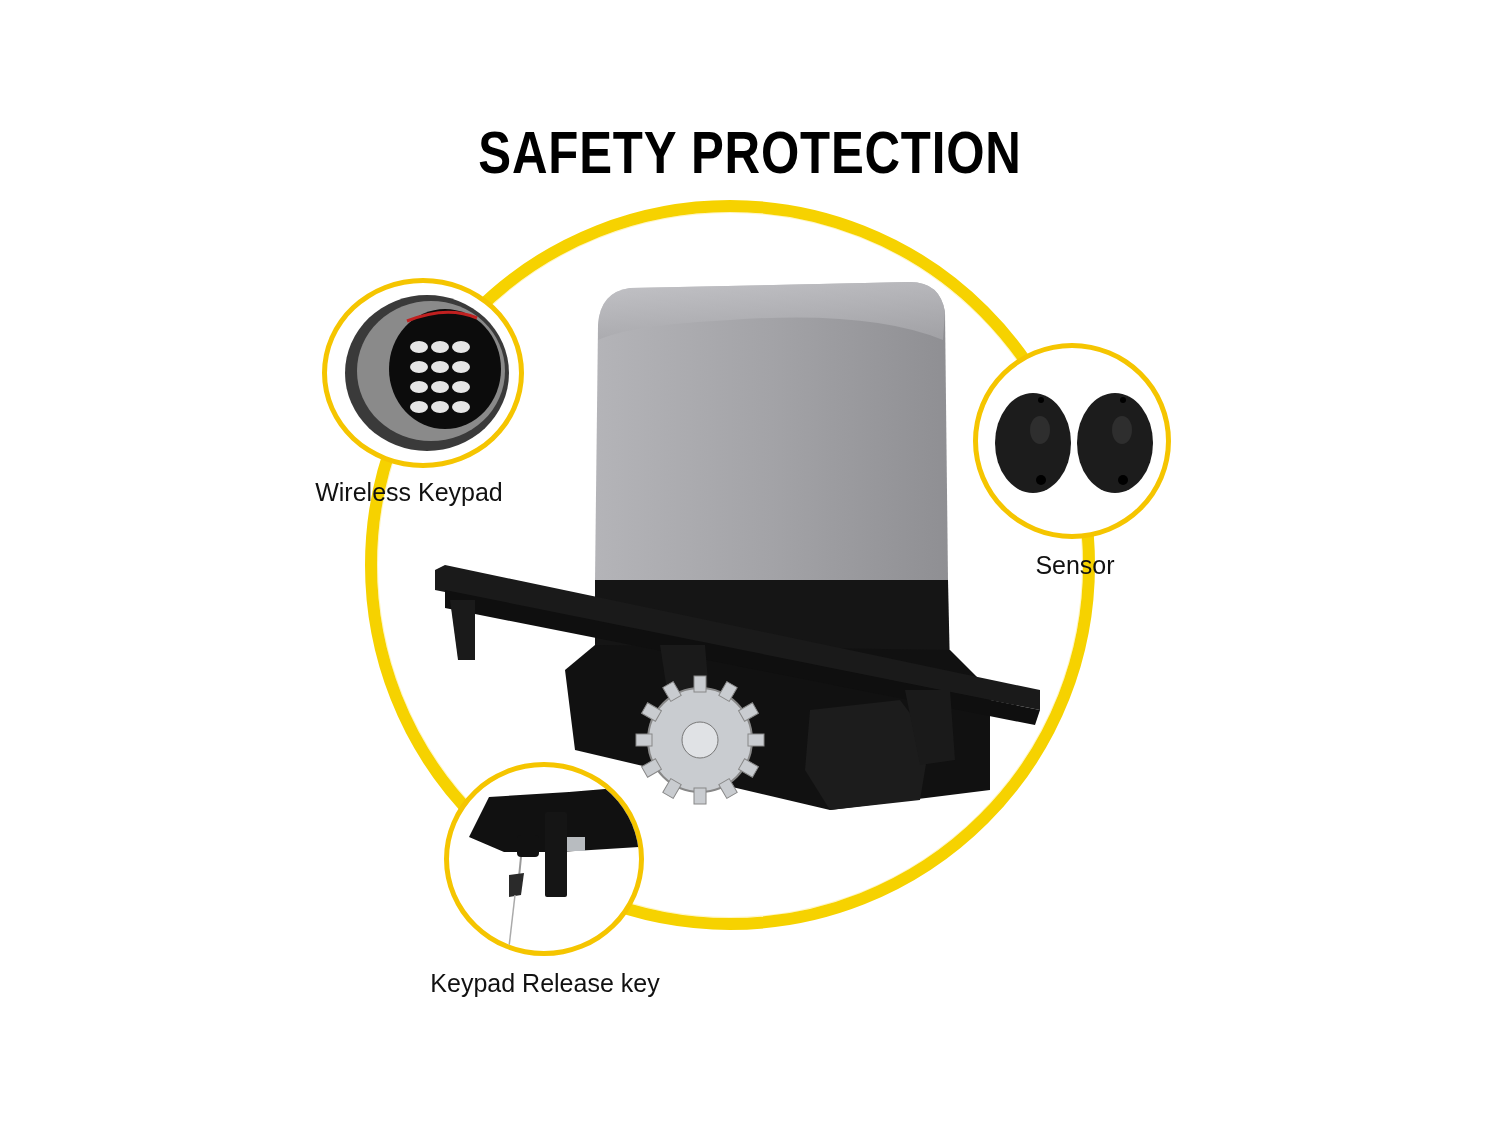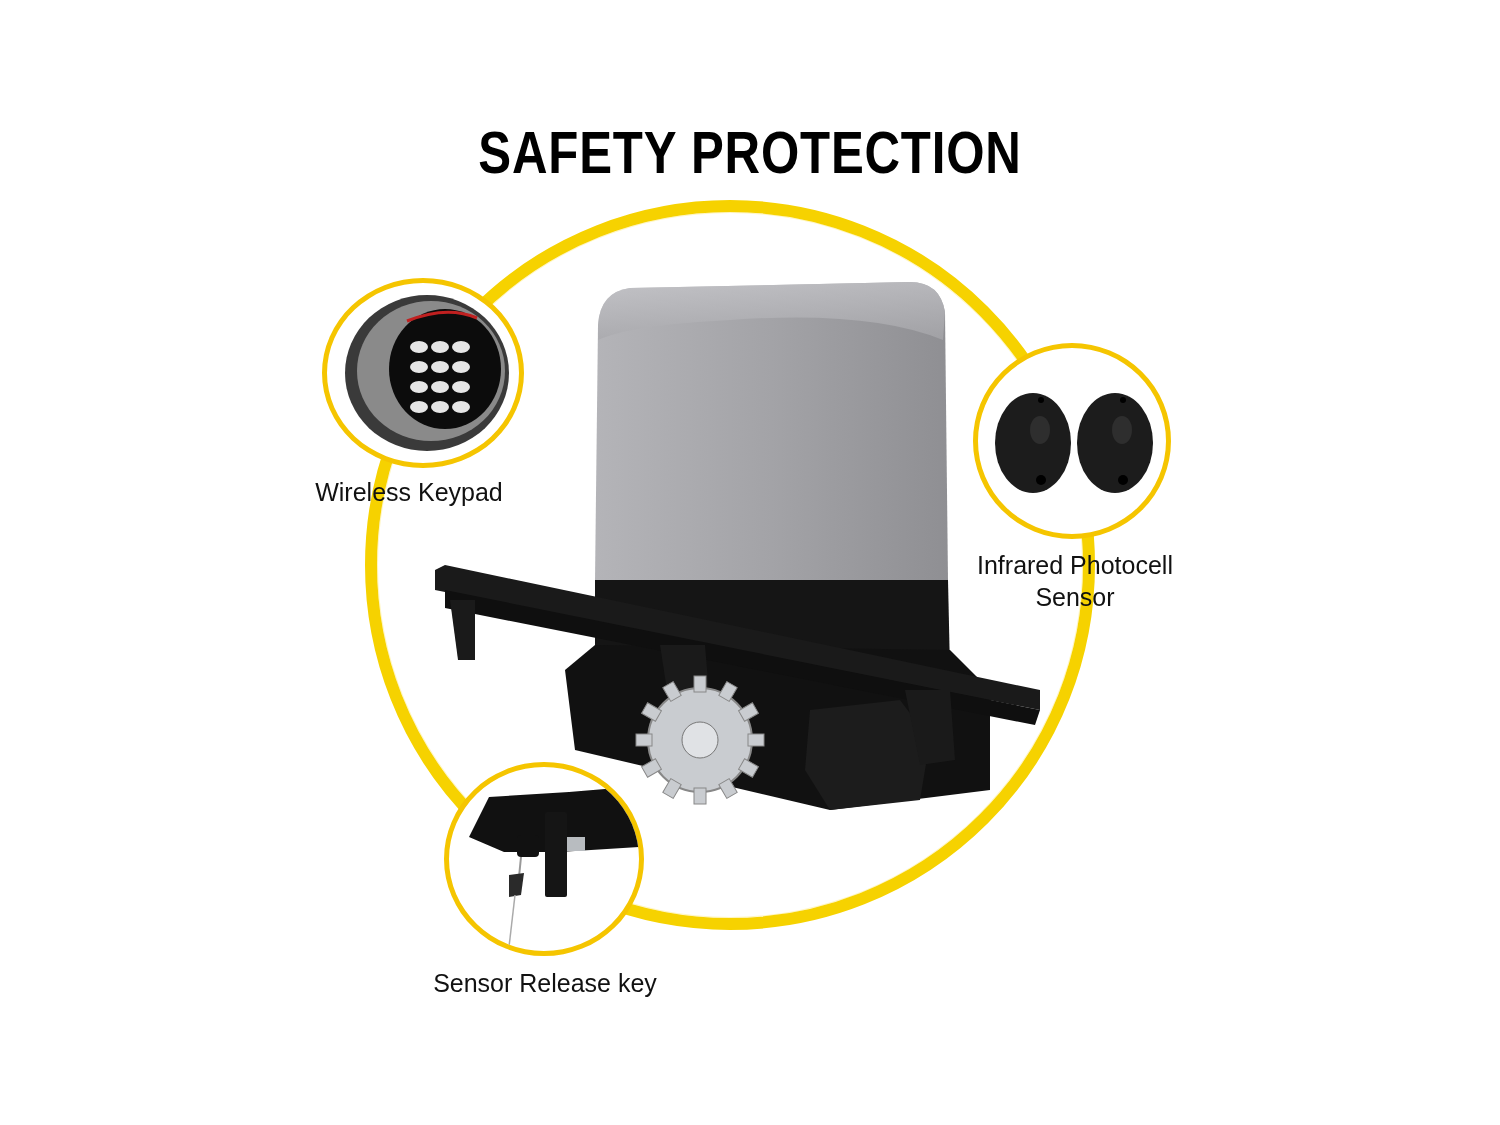--- a/index.html
+++ b/index.html
@@ -114,28 +114,27 @@
     <ellipse cx="62" cy="82" rx="10" ry="14" fill="#2e2e2e"></ellipse>
     <circle cx="63" cy="132" r="5" fill="#000"></circle>
     <circle cx="63" cy="52" r="3" fill="#000"></circle>
     <ellipse cx="137" cy="95" rx="38" ry="50" fill="#1c1c1c"></ellipse>
     <ellipse cx="144" cy="82" rx="10" ry="14" fill="#2e2e2e"></ellipse>
     <circle cx="145" cy="132" r="5" fill="#000"></circle>
     <circle cx="145" cy="52" r="3" fill="#000"></circle>
   </svg>
 </div>
 <div class="label" style="left:950px; top:549px; width:250px;">
-  <div>Infrared Photocell</div>
   <div>Sensor</div>
 </div>
 
 <div class="callout" style="left:444px; top:762px; width:200px; height:194px;">
   <svg width="190" height="184" viewBox="0 0 190 184">
     <path d="M20 70 L40 30 L120 25 L180 20 L190 80 L110 85 L55 85 Z" fill="#111"></path>
     <rect x="96" y="45" width="22" height="85" rx="2" fill="#151515"></rect>
     <rect x="118" y="70" width="18" height="14" fill="#b8bcc0"></rect>
     <rect x="68" y="68" width="22" height="22" rx="4" fill="#111"></rect>
     <path d="M72 90 L70 110" stroke="#999" stroke-width="2"></path>
     <path d="M60 108 L75 106 L72 128 L60 130 Z" fill="#2a2a2a"></path>
     <path d="M66 128 L60 180" stroke="#aaa" stroke-width="1.5"></path>
   </svg>
 </div>
-<div class="label" style="left:400px; top:967px; width:290px;">Sensor Release key</div>
+<div class="label" style="left:400px; top:967px; width:290px;">Keypad Release key</div>
 
 </body></html>

